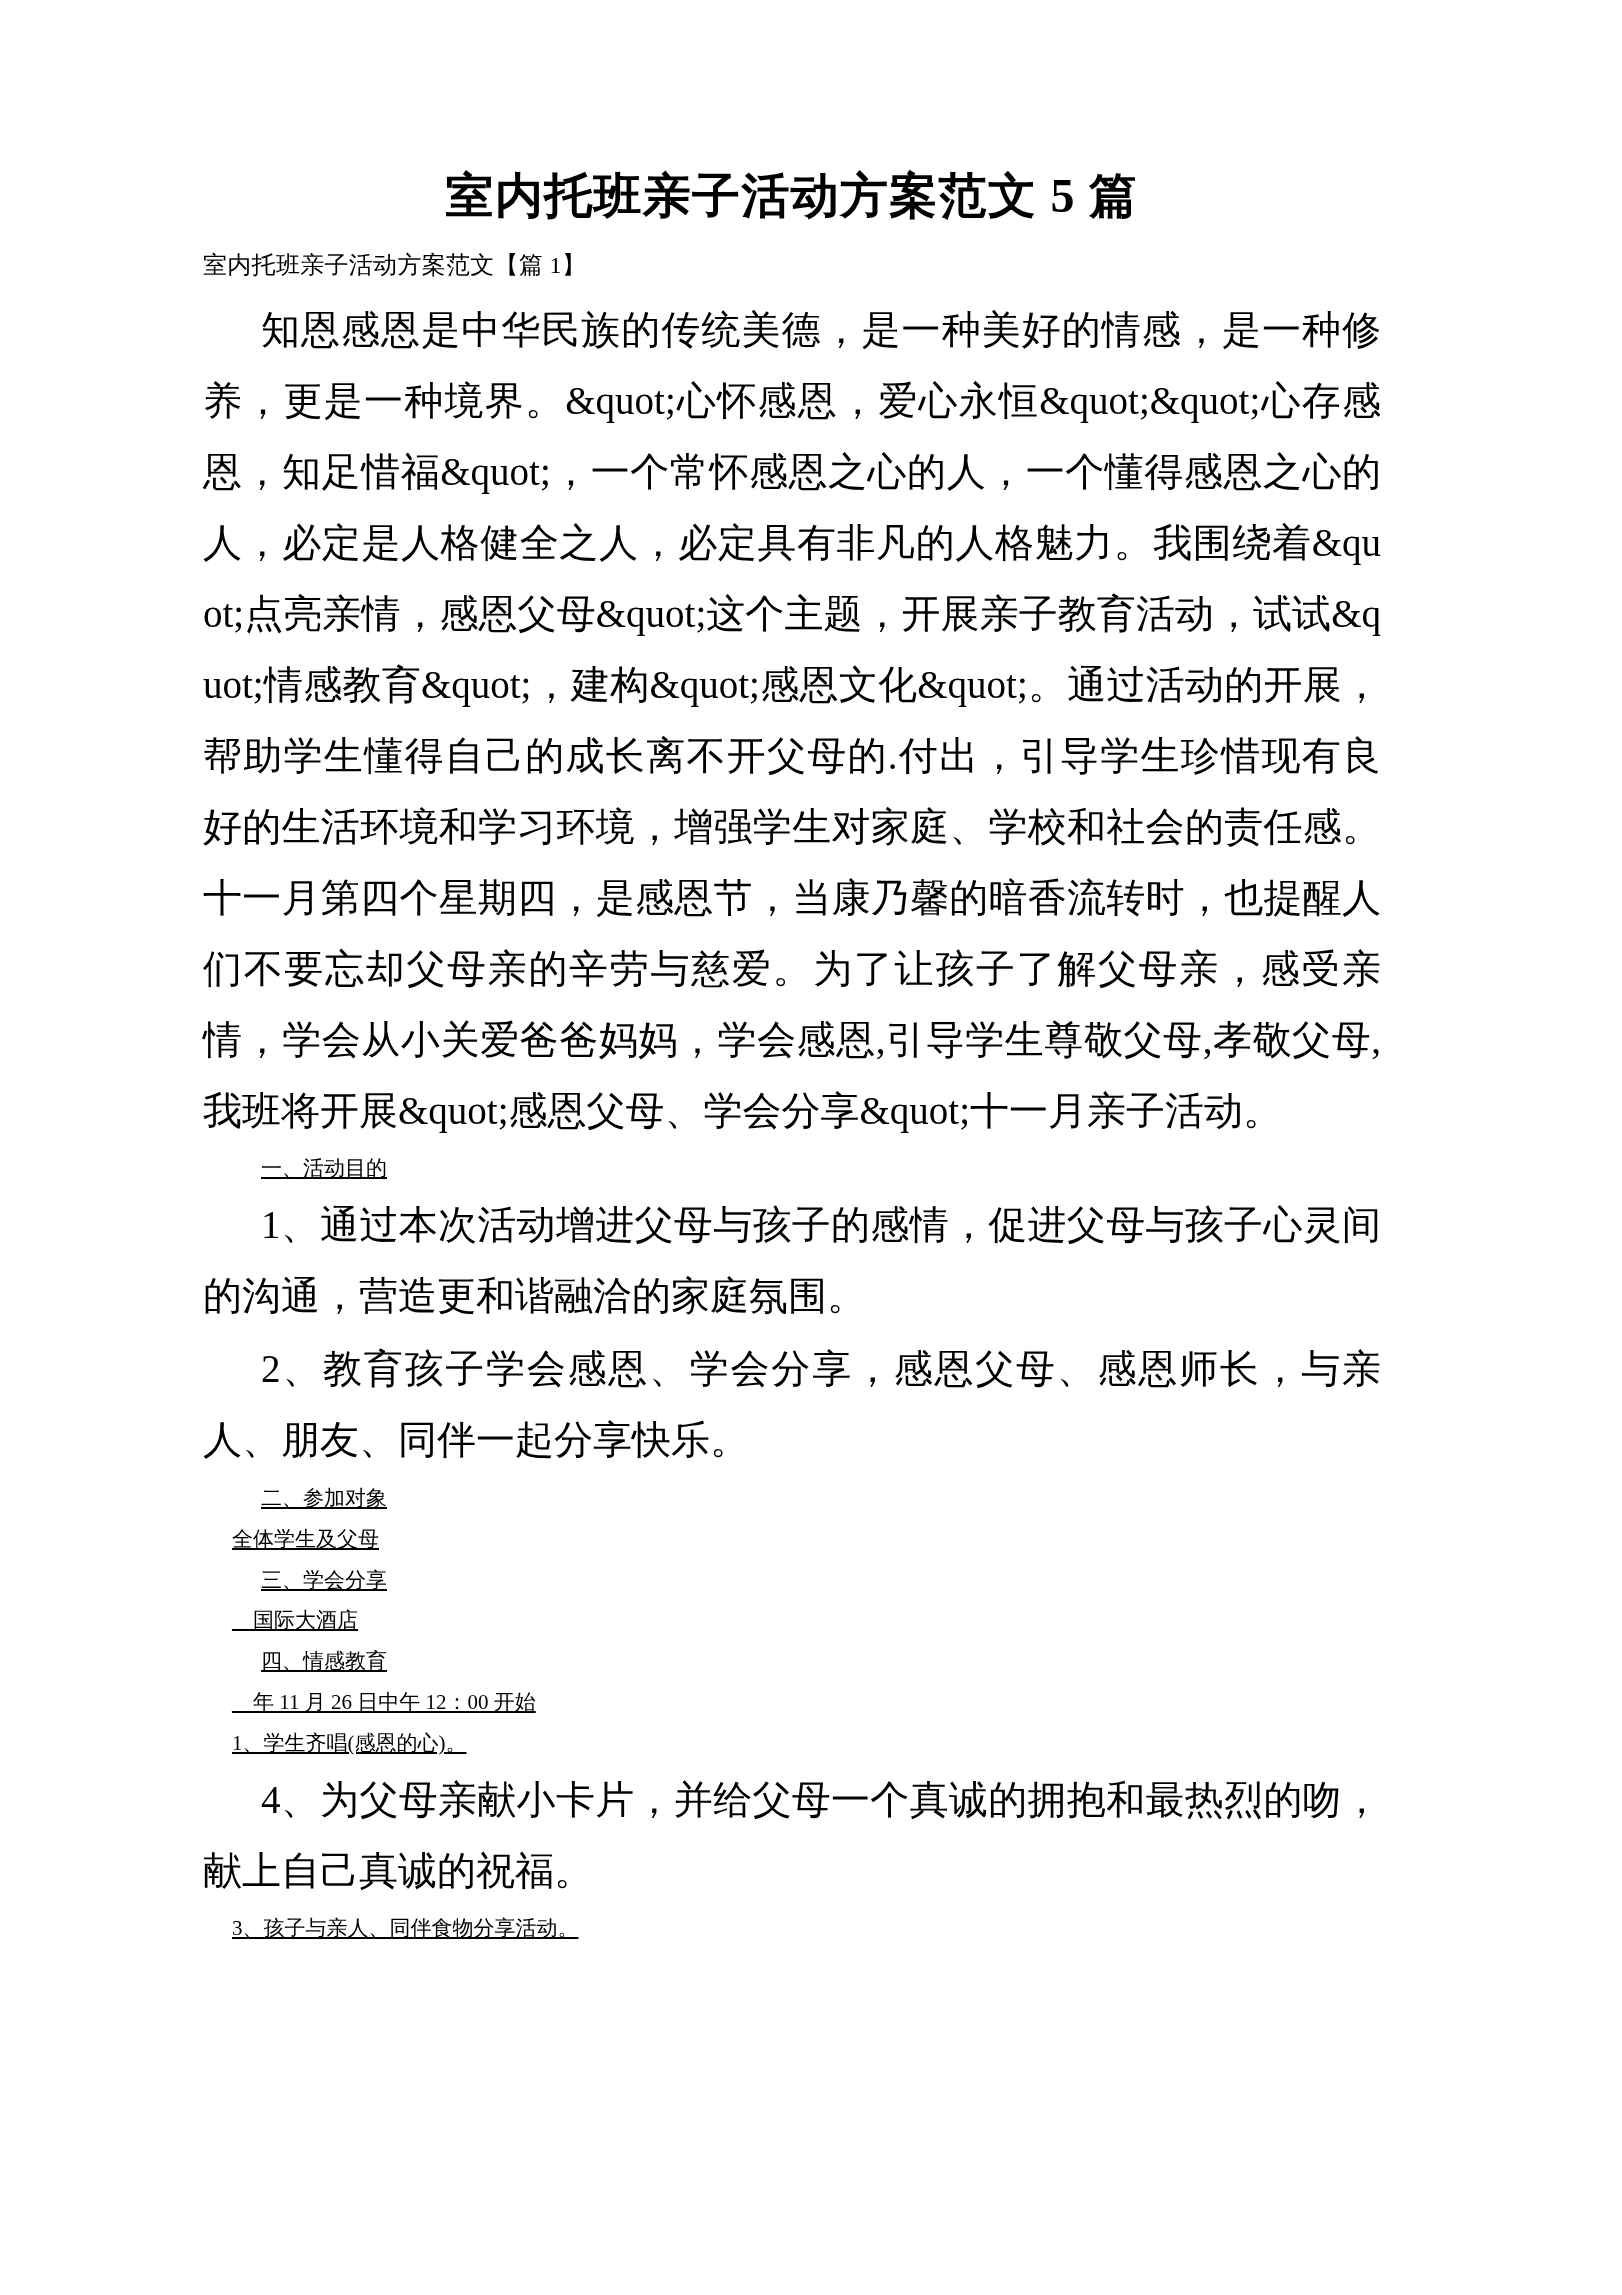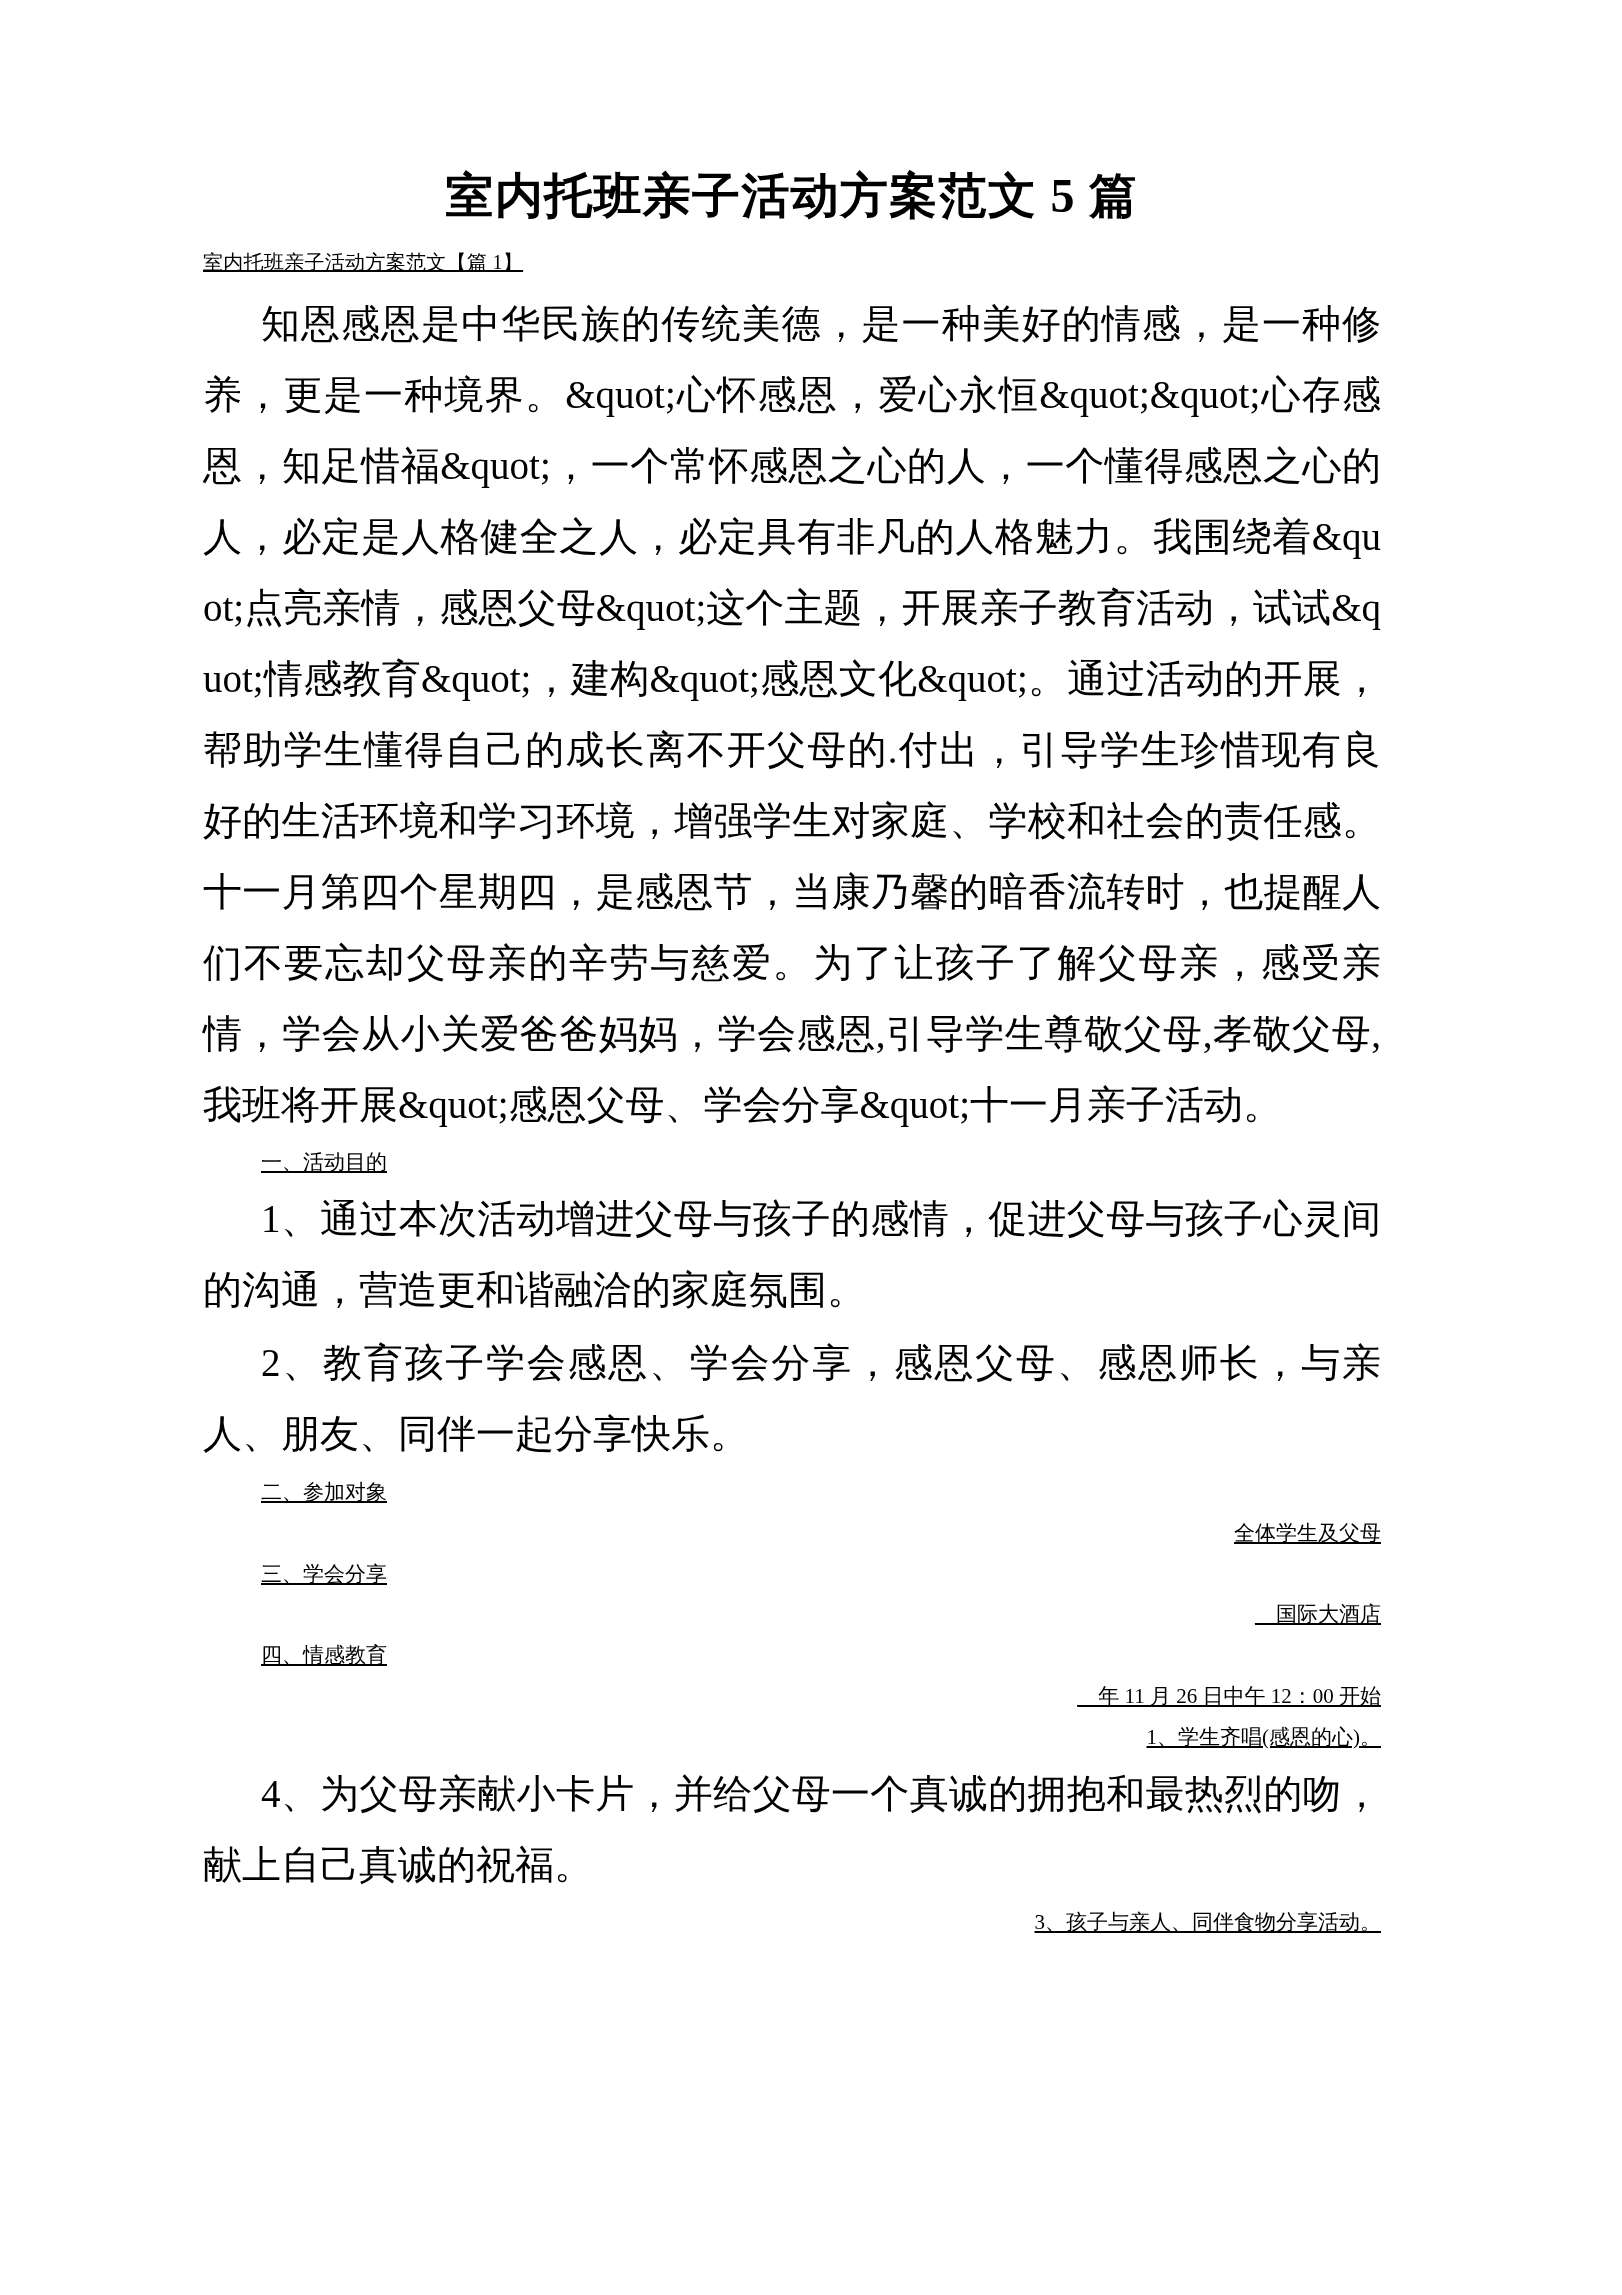--- a/index.html
+++ b/index.html
@@ -28,26 +28,25 @@
   .doc-title {
     font-size: 48px;
     font-weight: bold;
     text-align: center;
     line-height: 1.35;
     letter-spacing: 1.3px;
     margin: 0 0 18.3px 0;
     white-space: pre;
   }
   .subtitle {
-    font-size: 20px;
+    font-size: 24px;
     line-height: 1.5;
     margin: 0 0 11.8px 0;
     padding-left: 0px;
     letter-spacing: 0.3px;
-    text-decoration: underline;
   }
   .para {
     font-size: 39px;
     line-height: 1.82;
     margin: 0 0 2.6px 0;
     text-align: justify;
     text-justify: inter-ideograph;
     text-indent: 58px;
     letter-spacing: 0px;
     word-break: break-all;
@@ -56,21 +55,20 @@
     font-size: 21px;
     line-height: 1.82;
     margin: 0 0 2.6px 0;
     text-indent: 58px;
     white-space: pre-wrap;
     letter-spacing: 0px;
     text-decoration: underline;
   }
   .line.half {
     text-indent: 29px;
-    text-align: right;
   }
 </style>
 </head>
 <body>
 
 <div class="page">
   <div class="content">
 
     <h1 class="doc-title">室内托班亲子活动方案范文 5 篇</h1>
 

